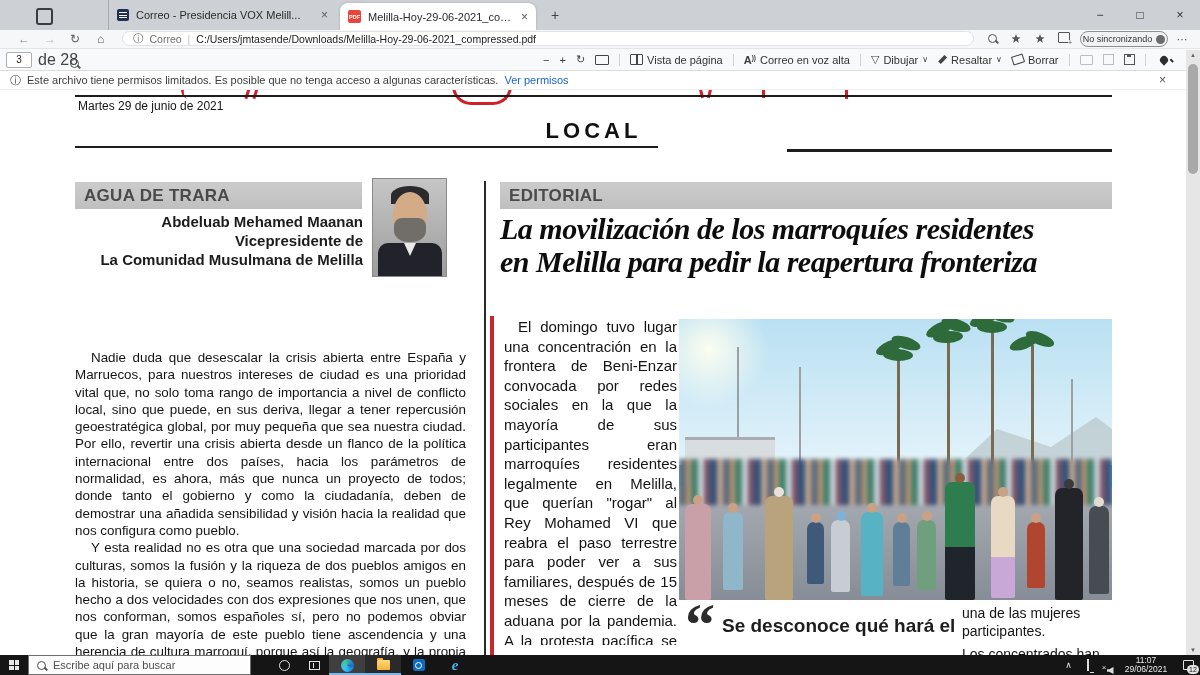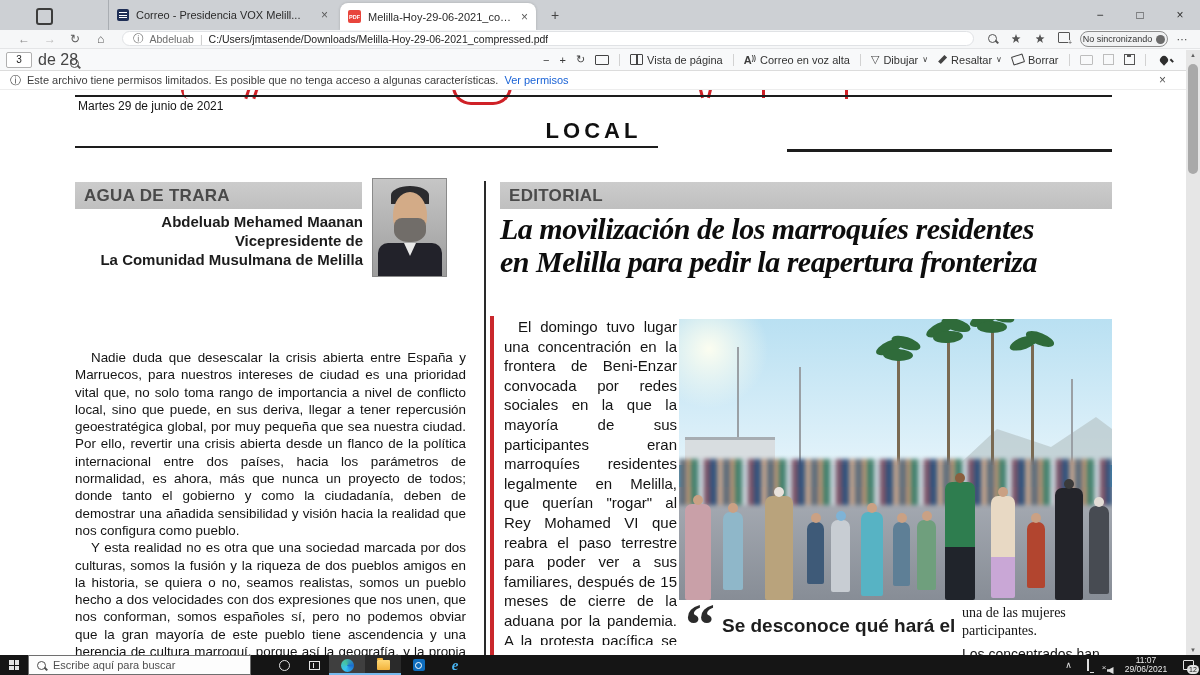--- a/index.html
+++ b/index.html
@@ -98,21 +98,21 @@
   .lbody p{margin:0;text-indent:16px;}
 
   .np-h2{position:absolute;left:500px;top:122px;width:612px;font-family:"Liberation Serif",serif;font-style:italic;font-weight:bold;font-size:30px;line-height:33px;letter-spacing:-.5px;color:#0d0d0d;}
   .ed-redrule{position:absolute;left:490px;top:226px;width:4px;height:339px;background:#c9272c;}
   .ebody{position:absolute;left:504px;top:227px;width:173px;height:328px;overflow:hidden;font-size:15px;line-height:19.6px;text-align:justify;}
   .ebody p{margin:0;text-indent:14px;}
 
   .quote{position:absolute;left:685px;top:512px;width:276px;height:53px;overflow:hidden;color:#1d1d1d;}
   .qmark{float:left;font-family:"Liberation Serif",serif;font-weight:bold;font-size:60px;line-height:46px;margin-right:7px;color:#2b2b2b;}
   .qtext{display:block;font-size:19px;font-weight:bold;line-height:22px;padding-top:13px;}
-  .caption{position:absolute;left:962px;top:514px;width:150px;font-size:14px;line-height:18px;font-family:Liberation Serif, serif;}
+  .caption{position:absolute;left:962px;top:514px;width:150px;font-size:14px;line-height:18px;}
   .caption2{position:absolute;left:962px;top:556px;width:150px;font-size:14px;}
 
   
   .portrait{position:absolute;left:372px;top:88px;width:75px;height:99px;background:linear-gradient(#c6c6c6,#9d9d9d);overflow:hidden;border:1px solid #8a8a8a;box-sizing:border-box;}
   .p-head{position:absolute;left:20px;top:13px;width:34px;height:46px;border-radius:50% 50% 46% 46%;background:#d3ab87;}
   .p-hair{position:absolute;left:18px;top:7px;width:38px;height:18px;border-radius:50% 50% 0 0;background:#2b2b2e;}
   .p-beard{position:absolute;left:21px;top:39px;width:32px;height:24px;border-radius:8px 8px 46% 46%;background:#716d69;}
   .p-body{position:absolute;left:5px;top:64px;width:64px;height:35px;border-radius:10px 10px 0 0;background:#22222a;}
   .p-shirt{position:absolute;left:31px;top:64px;width:12px;height:13px;background:#e9e9e9;clip-path:polygon(0 0,100% 0,50% 100%);}
 
@@ -191,21 +191,21 @@
     </div>
   </div>
 
   <div class="addrrow">
     <span class="navic" style="left:18px;color:#8a8a8a">←</span>
     <span class="navic" style="left:44px;color:#b9b9b9">→</span>
     <span class="navic" style="left:70px">↻</span>
     <span class="navic" style="left:97px">⌂</span>
     <div class="addrpill">
       <span class="addr-dim">ⓘ</span>
-      <span class="addr-dim">Abdeluab</span>
+      <span class="addr-dim">Correo</span>
       <span class="addr-sep">|</span>
       <span class="addr-url">C:/Users/jmtasende/Downloads/Melilla-Hoy-29-06-2021_compressed.pdf</span>
     </div>
     <span class="addric" style="left:984px"><span class="mag"></span></span>
     <span class="addric" style="left:1008px"><span class="star"></span></span>
     <span class="addric" style="left:1032px"><span class="star"></span></span>
     <span class="addric" style="left:1056px"><span class="coll"></span></span>
     <div class="profpill">
       <span>No sincronizando</span>
       <span class="avatar"></span>

